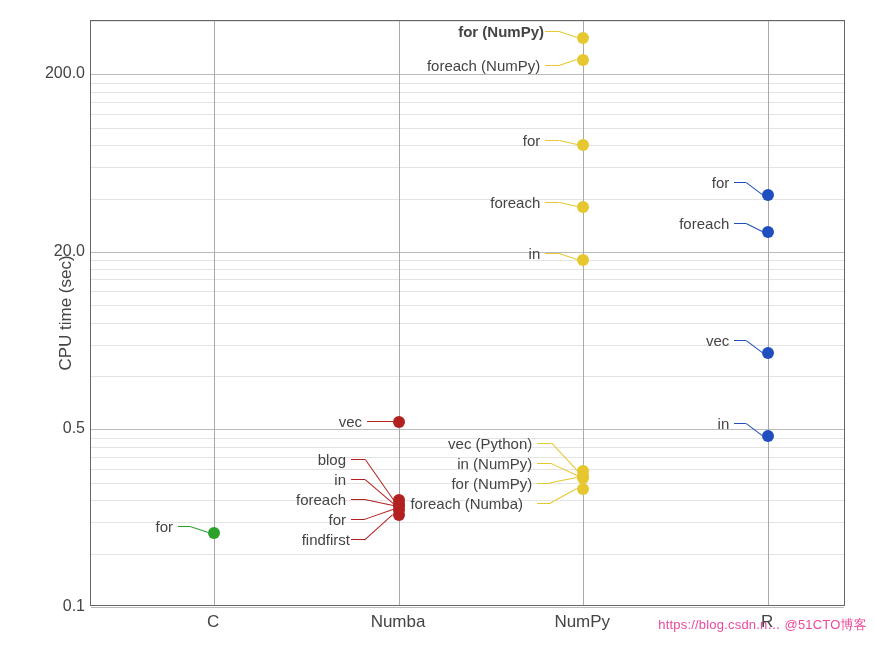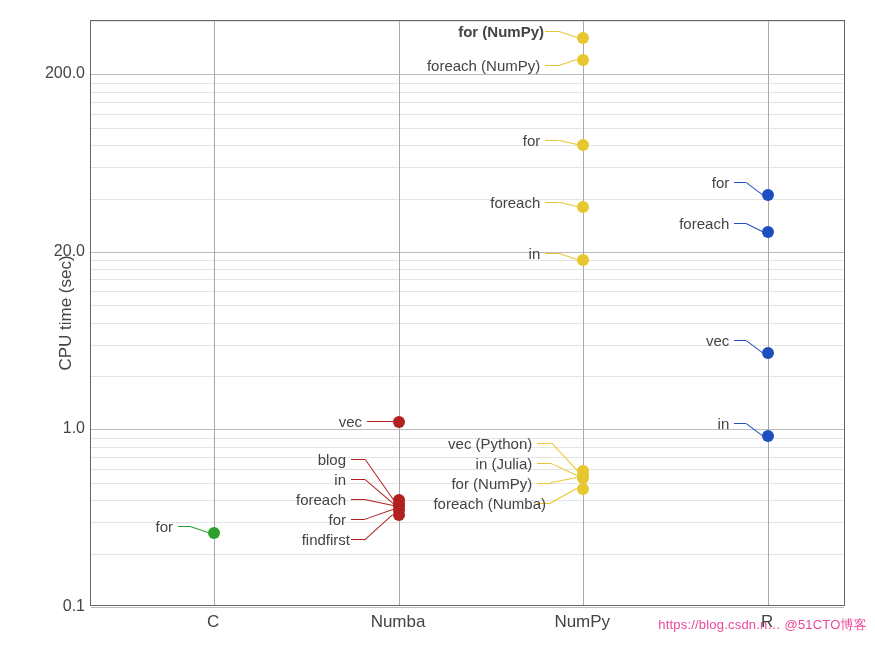--- a/index.html
+++ b/index.html
@@ -212,39 +212,39 @@
       <div class="lead l-R" style="left: 671.235px; top: 331.904px; width: 20px; transform: rotate(-143.13deg);"></div>
       <div class="lead l-R" style="left: 655.235px; top: 319.904px; width: 12px; transform: rotate(180deg);"></div>
       <div class="lead l-R" style="left: 671.235px; top: 414.908px; width: 20px; transform: rotate(-143.13deg);"></div>
       <div class="lead l-R" style="left: 655.235px; top: 402.908px; width: 12px; transform: rotate(180deg);"></div>
     </div>
 
   <div class="watermark">https://blog.csdn.n… @51CTO博客</div>
 </div>
 
 <div class="ytick" style="top: 606px;">0.1</div>
-<div class="ytick" style="top: 428.48px;">1.0</div>
+<div class="ytick" style="top: 428.48px;">0.5</div>
 <div class="ytick" style="top: 250.959px;">20.0</div>
 <div class="ytick" style="top: 73.439px;">200.0</div>
 <div class="xtick" style="left: 213.065px;">C</div>
 <div class="xtick" style="left: 398.04px;">Numba</div>
 <div class="xtick" style="left: 582.26px;">NumPy</div>
 <div class="xtick" style="left: 767.235px;">R</div>
 <div class="label right-side" style="right: 701.935px; top: 526.334px;">for</div>
 <div class="label right-side" style="right: 512.96px; top: 421.132px;">vec</div>
 <div class="label right-side" style="right: 528.96px; top: 459.122px;">blog</div>
 <div class="label right-side" style="right: 528.96px; top: 479.122px;">in</div>
 <div class="label right-side" style="right: 528.96px; top: 499.122px;">foreach</div>
 <div class="label right-side" style="right: 528.96px; top: 519.122px;">for</div>
 <div class="label right-side" style="right: 525px; top: 539.122px;">findfirst</div>
 <div class="label right-side" style="right: 331px; top: 31.2035px; font-weight: bold;">for (NumPy)</div>
 <div class="label right-side" style="right: 334.74px; top: 65.3827px;">foreach (NumPy)</div>
 <div class="label right-side" style="right: 334.74px; top: 140.081px;">for</div>
 <div class="label right-side" style="right: 334.74px; top: 201.643px;">foreach</div>
 <div class="label right-side" style="right: 334.74px; top: 253.082px;">in</div>
 <div class="label right-side" style="right: 342.74px; top: 442.571px;">vec (Python)</div>
-<div class="label right-side" style="right: 342.74px; top: 462.571px;">in (Julia)</div>
+<div class="label right-side" style="right: 342.74px; top: 462.571px;">in (NumPy)</div>
 <div class="label right-side" style="right: 342.74px; top: 482.571px;">for (NumPy)</div>
-<div class="label right-side" style="right: 329px; top: 502.571px;">foreach (Numba)</div>
+<div class="label right-side" style="right: 352px; top: 502.571px;">foreach (Numba)</div>
 <div class="label right-side" style="right: 145.765px; top: 181.759px;">for</div>
 <div class="label right-side" style="right: 145.765px; top: 222.732px;">foreach</div>
 <div class="label right-side" style="right: 145.765px; top: 339.904px;">vec</div>
 <div class="label right-side" style="right: 145.765px; top: 422.908px;">in</div>
 
 </body></html>

